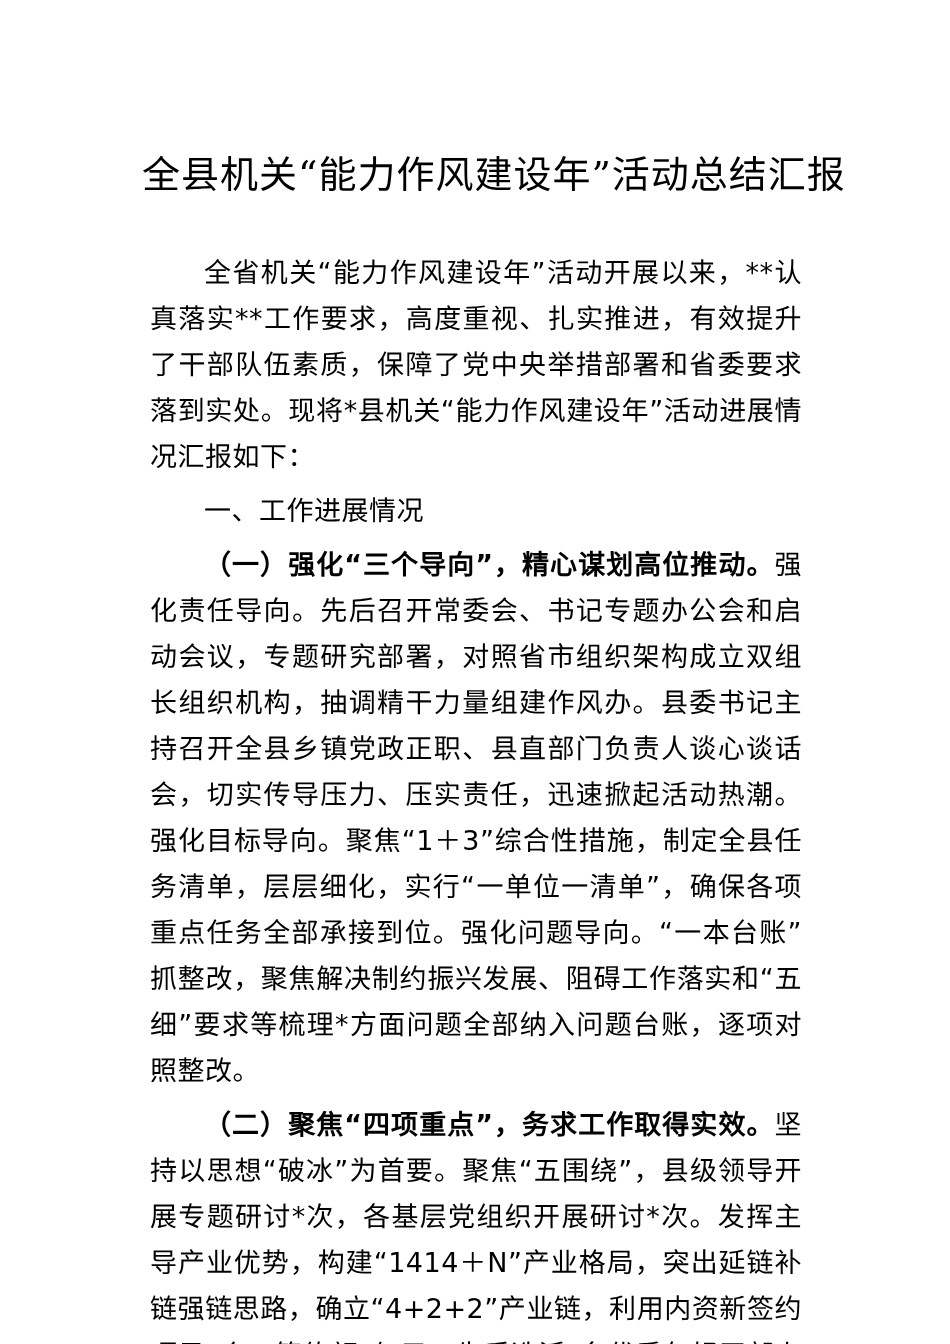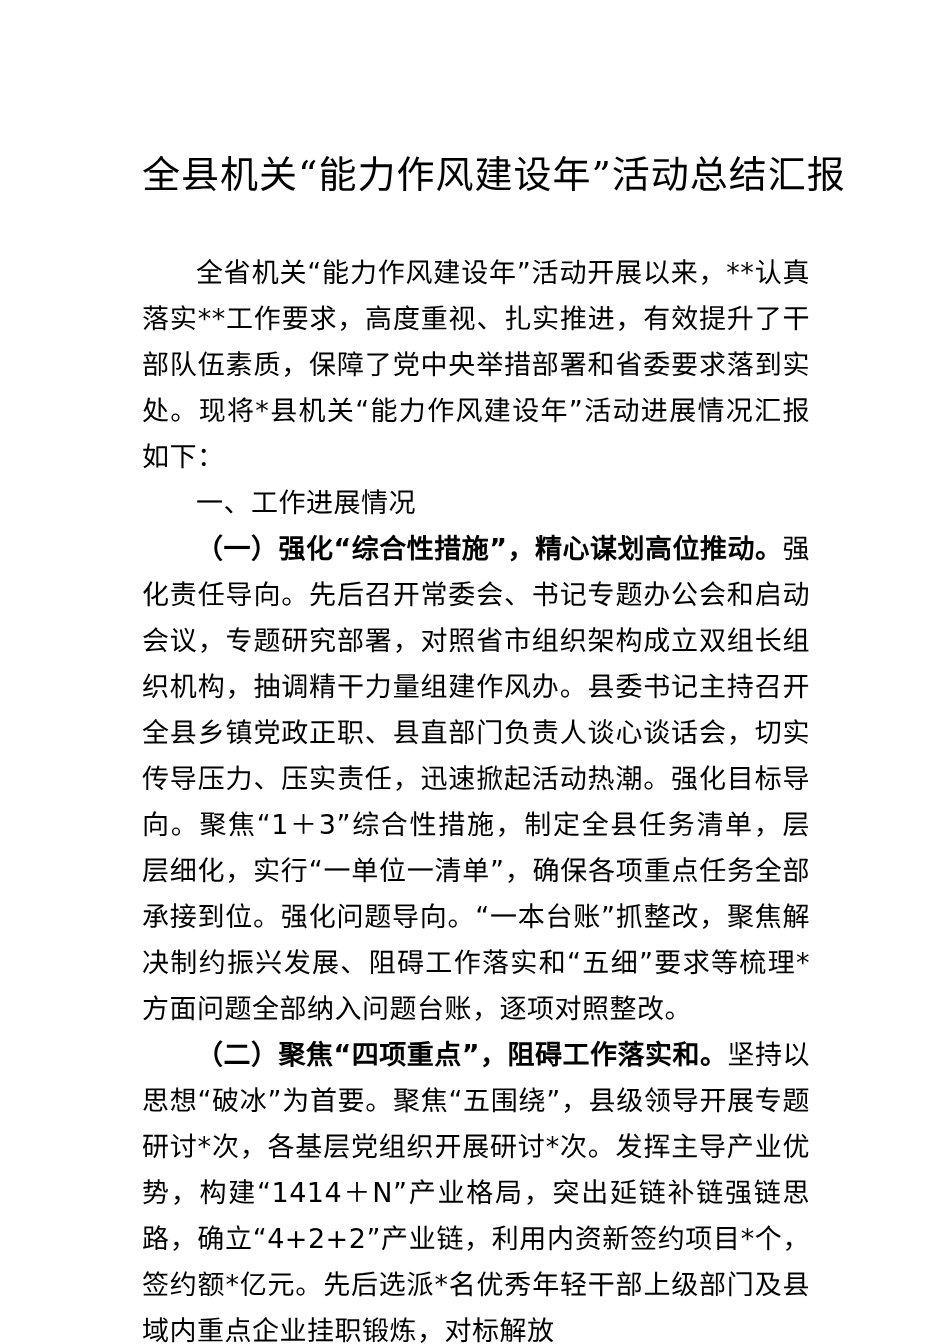--- a/index.html
+++ b/index.html
@@ -26,21 +26,21 @@
     font-family: "DejaVu Serif", "Liberation Serif", serif;
     font-weight: 400;
     font-size: 38px;
     line-height: 1.25;
     letter-spacing: 1px;
     text-align: center;
     color: #000000;
     white-space: nowrap;
   }
   .body-text p {
-    margin: 0;
+    margin: 8px;
     font-size: 27px;
     line-height: 46px;
     text-align: justify;
     text-justify: inter-ideograph;
     text-indent: 2em;
     letter-spacing: 0.5px;
     color: #000000;
   }
   .section-heading {
     font-weight: 400;
@@ -58,19 +58,19 @@
 <div class="page">
 
   <h1 class="doc-title">全县机关“能力作风建设年”活动总结汇报</h1>
 
   <div class="body-text">
 
     <p>全省机关“能力作风建设年”活动开展以来，**认真落实**工作要求，高度重视、扎实推进，有效提升了干部队伍素质，保障了党中央举措部署和省委要求落到实处。现将*县机关“能力作风建设年”活动进展情况汇报如下：</p>
 
     <p class="section-heading">一、工作进展情况</p>
 
-    <p><strong class="item-lead">（一）强化“综合性措施”，精心谋划高位推动。</strong><span>强化责任导向。先后召开常委会、书记专题办公会和启动会议，专题研究部署，对照省市组织架构成立双组长组织机构，抽调精干力量组建作风办。县委书记主持召开全县乡镇党政正职、县直部门负责人谈心谈话会，切实传导压力、压实责任，迅速掀起活动热潮。强化目标导向。聚焦“1＋3”综合性措施，制定全县任务清单，层层细化，实行“一单位一清单”，确保各项重点任务全部承接到位。强化问题导向。“一本台账”抓整改，聚焦解决制约振兴发展、阻碍工作落实和“五细”要求等梳理*方面问题全部纳入问题台账，逐项对照整改。</span></p>
+    <p><strong class="item-lead">（一）强化“三个导向”，精心谋划高位推动。</strong><span>强化责任导向。先后召开常委会、书记专题办公会和启动会议，专题研究部署，对照省市组织架构成立双组长组织机构，抽调精干力量组建作风办。县委书记主持召开全县乡镇党政正职、县直部门负责人谈心谈话会，切实传导压力、压实责任，迅速掀起活动热潮。强化目标导向。聚焦“1＋3”综合性措施，制定全县任务清单，层层细化，实行“一单位一清单”，确保各项重点任务全部承接到位。强化问题导向。“一本台账”抓整改，聚焦解决制约振兴发展、阻碍工作落实和“五细”要求等梳理*方面问题全部纳入问题台账，逐项对照整改。</span></p>
 
-    <p><strong class="item-lead">（二）聚焦“四项重点”，阻碍工作落实和。</strong><span>坚持以思想“破冰”为首要。聚焦“五围绕”，县级领导开展专题研讨*次，各基层党组织开展研讨*次。发挥主导产业优势，构建“1414＋N”产业格局，突出延链补链强链思路，确立“4+2+2”产业链，利用内资新签约项目*个，签约额*亿元。先后选派*名优秀年轻干部上级部门及县域内重点企业挂职锻炼，对标解放</span></p>
+    <p><strong class="item-lead">（二）聚焦“四项重点”，务求工作取得实效。</strong><span>坚持以思想“破冰”为首要。聚焦“五围绕”，县级领导开展专题研讨*次，各基层党组织开展研讨*次。发挥主导产业优势，构建“1414＋N”产业格局，突出延链补链强链思路，确立“4+2+2”产业链，利用内资新签约项目*个，签约额*亿元。先后选派*名优秀年轻干部上级部门及县域内重点企业挂职锻炼，对标解放</span></p>
 
   </div>
 
 </div>
 
 </body></html>

